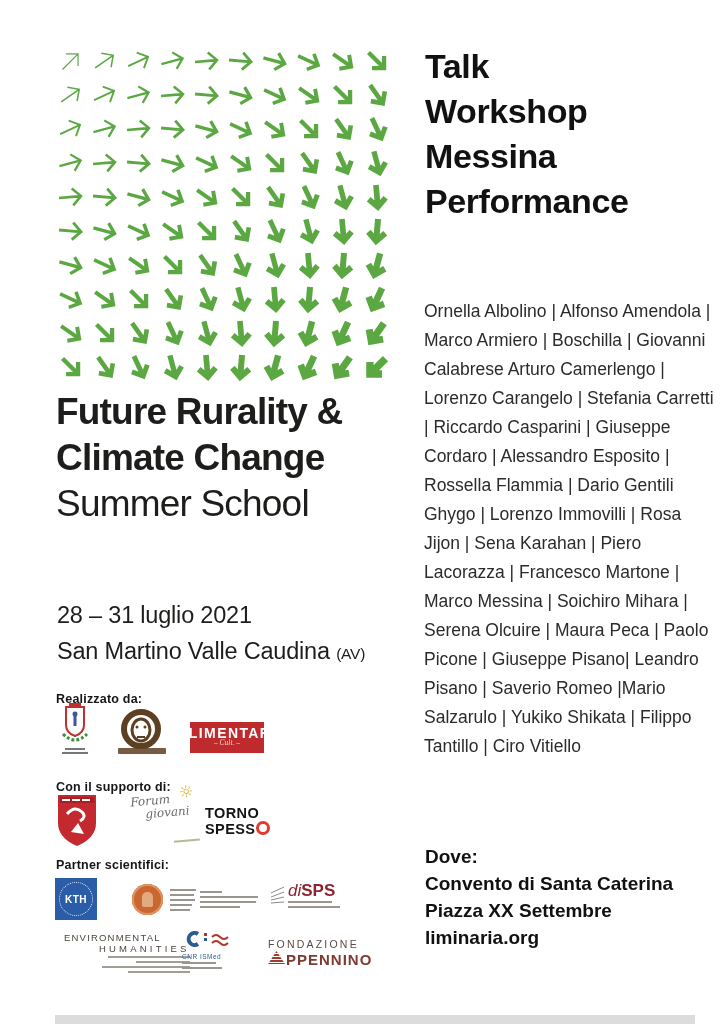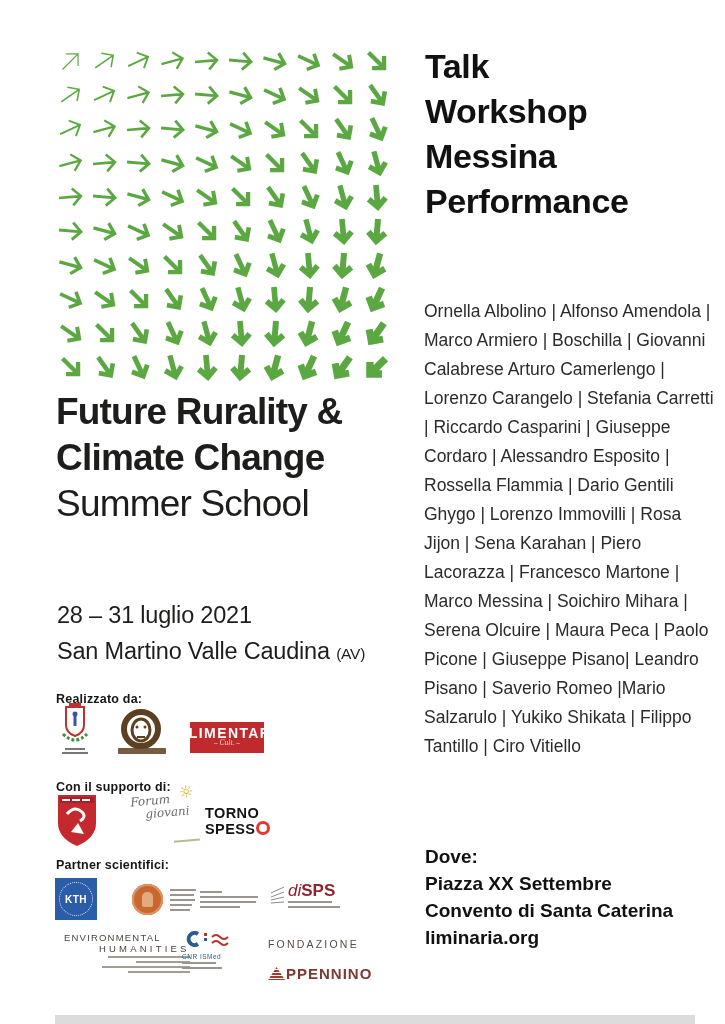--- a/index.html
+++ b/index.html
@@ -63,21 +63,21 @@
   .env .e1 { font-size:9.5px; letter-spacing:1.2px; line-height:11px; }
   .env .e2 { font-size:9.5px; letter-spacing:3.2px; line-height:11px;padding-left:35px; }
   .env .bars { margin-top:2px; align-items:flex-end; }
   .env .bars i { background:#a39e93; }
   .cnr { left:182px; top:930px; width:64px; }
   .cnr-name { font-size:6.5px; color:#2a5d8f; letter-spacing:0.5px; margin-top:1px; }
   .cnr .bars { margin-top:2px; }
   .fondazione { left:268px; top:938px; color:#5a4a44; }
   .fondazione .f1 { font-size:10.5px; letter-spacing:2.2px; line-height:12px; }
   .fondazione .f2 { font-size:15px; font-weight:700; letter-spacing:1px; color:#7c3a30;
-                    display:flex; align-items:center; margin-top:15px; }
+                    display:flex; align-items:flex-start; margin-top:1px; }
   .tri-a { width:17px; height:13px; margin-right:1px;
            clip-path:polygon(50% 0,100% 100%,0 100%);
            background:repeating-linear-gradient(#a03c2c 0 2px, #ffffff 2px 3px); }
   
   .r-heading { position:absolute; left:425px; top:44px; margin:0; font-size:34px; line-height:45px;
                font-weight:700; letter-spacing:-0.4px; color:#111111; }
   .r-heading span { display:block; }
   .participants { position:absolute; left:424px; top:297px; width:290px; margin:0;
                   font-size:17.5px; line-height:29px; color:#2b2b2b; }
   .venue { position:absolute; left:425px; top:843px; font-size:19px; line-height:27px; font-weight:700; color:#111; }
@@ -531,19 +531,19 @@
     <span>Talk</span>
     <span>Workshop</span>
     <span>Messina</span>
     <span>Performance</span>
   </h2>
 
   <p class="participants">Ornella Albolino | Alfonso Amendola | Marco Armiero | Boschilla | Giovanni Calabrese Arturo Camerlengo | Lorenzo Carangelo | Stefania Carretti | Riccardo Casparini | Giuseppe Cordaro | Alessandro Esposito | Rossella Flammia | Dario Gentili Ghygo | Lorenzo Immovilli | Rosa Jijon | Sena Karahan | Piero Lacorazza | Francesco Martone | Marco Messina | Soichiro Mihara | Serena Olcuire | Maura Peca | Paolo Picone | Giuseppe Pisano| Leandro Pisano | Saverio Romeo  |Mario Salzarulo | Yukiko Shikata | Filippo Tantillo | Ciro Vitiello</p>
 
   <div class="venue">
     <span>Dove:</span>
+    <span>Convento di Santa Caterina</span>
     <span>Piazza XX Settembre</span>
-    <span>Convento di Santa Caterina</span>
     <span>liminaria.org</span>
   </div>
 
   <div class="bottom-edge"></div>
 </div>
 
 </body></html>

